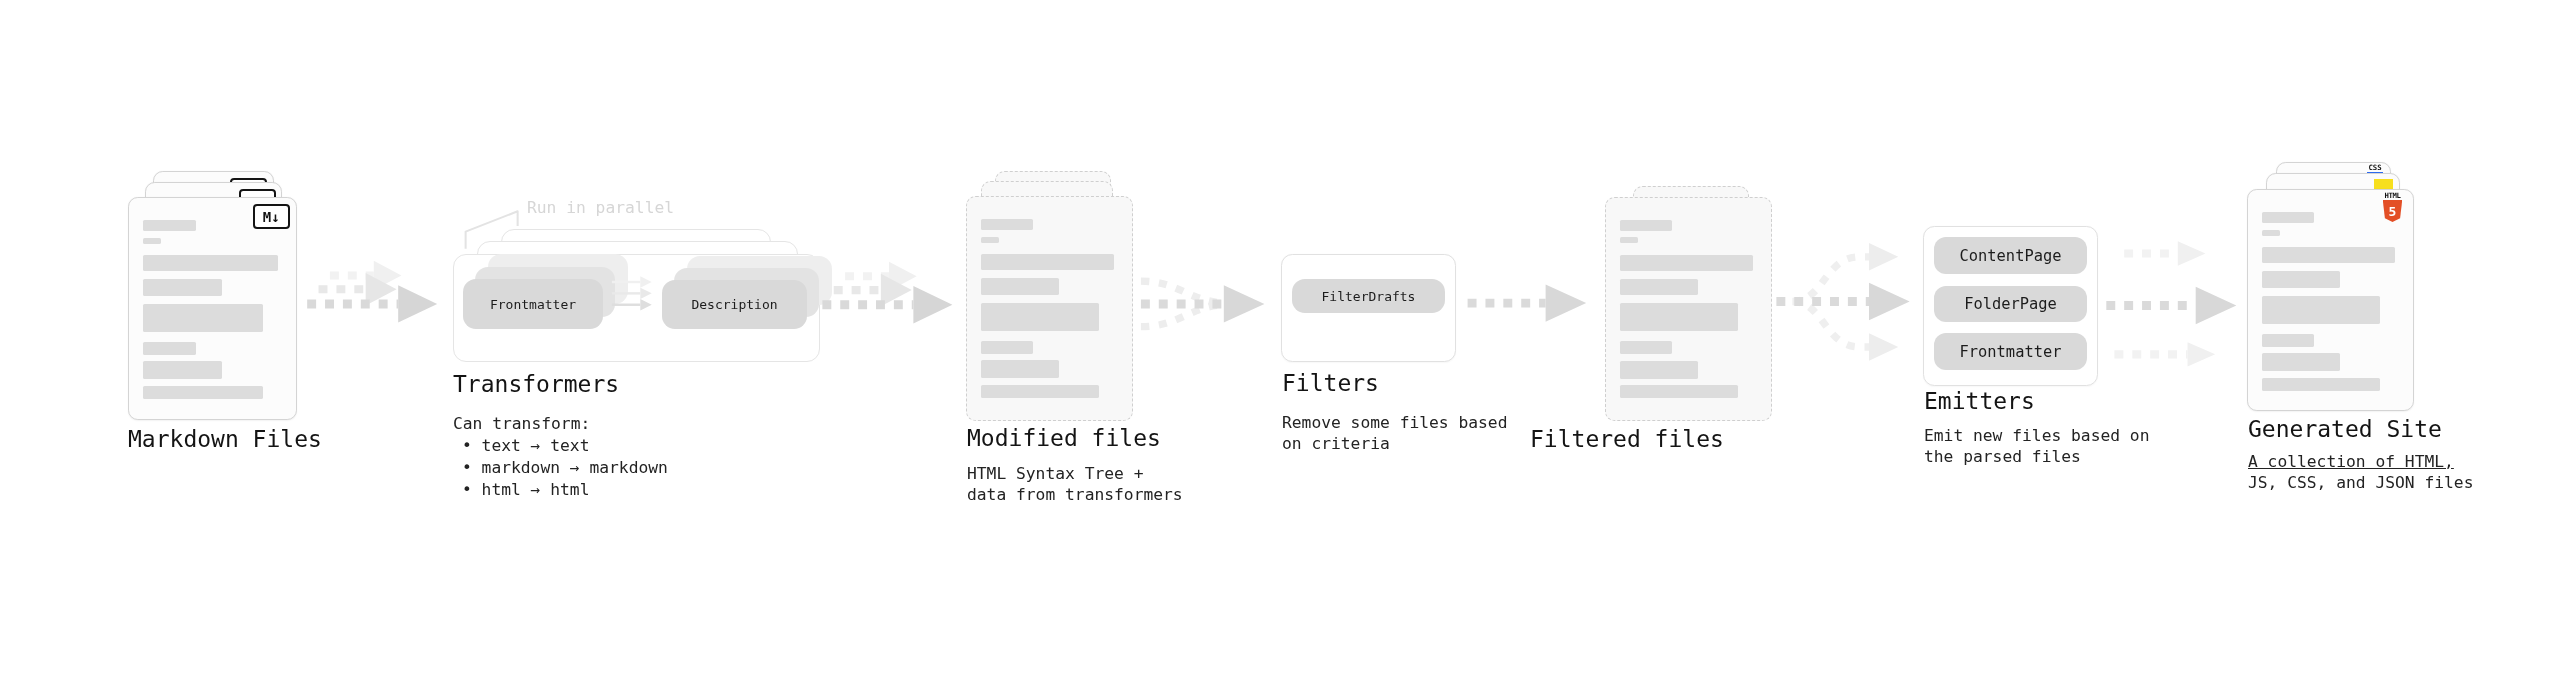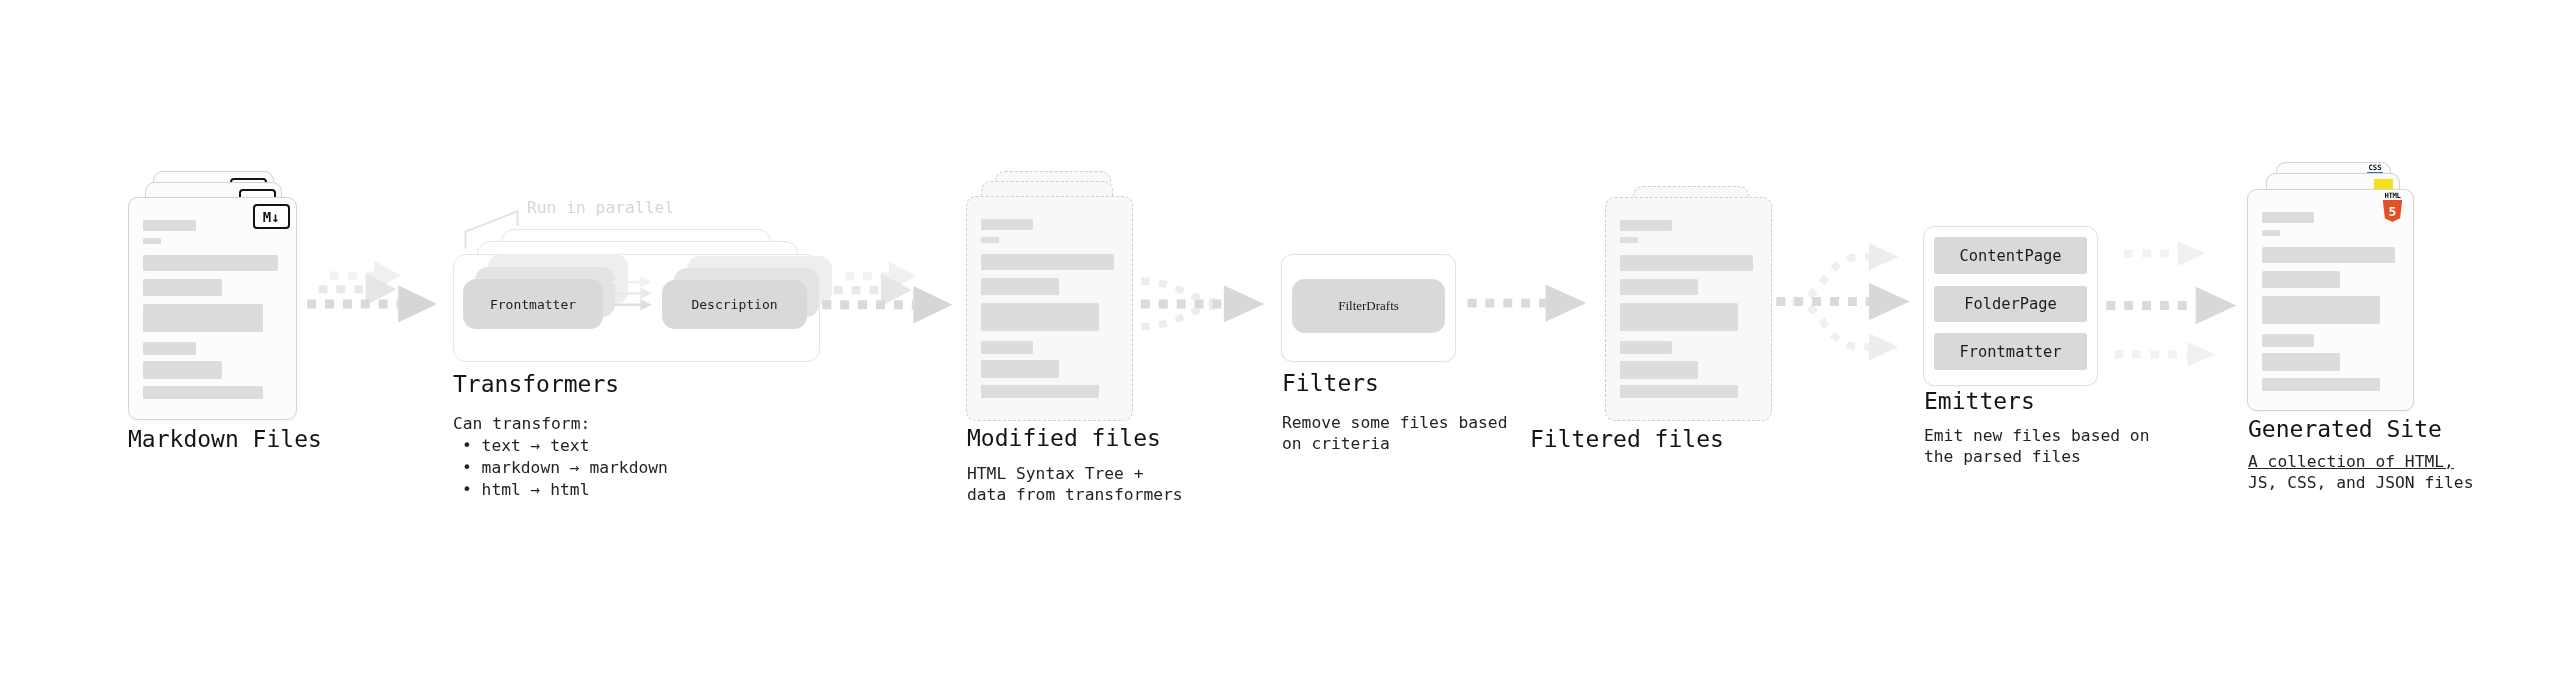--- a/index.html
+++ b/index.html
@@ -37,21 +37,21 @@
   .badge-html5 .shield{width:19.5px;height:22px;margin:0.8px auto 0;display:flex;align-items:center;justify-content:center;
        clip-path:polygon(0 0,100% 0,89% 83%,50% 100%,11% 83%);}
   .badge-html5 .five{color:#fff;font-weight:bold;font-size:13px;line-height:1;}
 
   
   .tbox{position:absolute;border:1.6px solid #e5e5e5;border-radius:13px;background:#ffffff;}
   .obox{position:absolute;border:1.6px solid #e1e1e1;border-radius:11.4px;background:#ffffff;
         box-shadow:0 0.8px 1.6px rgba(0,0,0,.03);}
   .node{position:absolute;background:#d9d9d9;border-radius:13px;display:flex;align-items:center;
         justify-content:center;font-size:13px;color:#1c1c1c;white-space:nowrap;}
-  .node.sm{font-size:15.4px;border-radius:3px;}
+  .node.sm{font-size:15.4px;border-radius:12px;}
   .ghost1{background:#e3e3e3;}
   .ghost2{background:#eeeeee;}
 
   
   .h{position:absolute;font-size:23px;color:#141414;white-space:nowrap;}
   .d{position:absolute;font-size:16.3px;color:#232323;white-space:nowrap;}
   .annot{position:absolute;font-size:16.3px;color:#d6d6d6;white-space:nowrap;}
 
   svg.overlay{position:absolute;left:0;top:0;pointer-events:none;}
 </style>
@@ -124,21 +124,21 @@
           <div class="bar b7"></div>
           <div class="bar b8"></div>
         </div>
     </div>
   </div>
   <div class="h" style="left:967px;top:425px;">Modified files</div>
   <div class="d" style="left:967px;top:464px;">HTML Syntax Tree +</div>
   <div class="d" style="left:967px;top:485px;">data from transformers</div>
 
   <div class="obox" style="left:1281px;top:254px;width:173px;height:106px;"></div>
-  <div class="node" style="left:1292px;top:279px;width:153px;height:54px;font-family:Liberation Serif, serif;">
+  <div class="node" style="left:1292px;top:279px;width:153px;height:34px;">
       <span>FilterDrafts</span>
     </div>
   <div class="h" style="left:1282px;top:370px;">Filters</div>
   <div class="d" style="left:1282px;top:413px;">Remove some files based</div>
   <div class="d" style="left:1282px;top:434px;">on criteria</div>
 
   <div class="stack" style="left:1605px;top:186px;width:179px;height:244px;">
     <div class="card dashed" style="left:28.4px;top:0;width:114px;height:203px;"></div>
     <div class="card dashed" style="left:0;top:10.6px;width:165px;height:222px;">
       <div class="bars">

